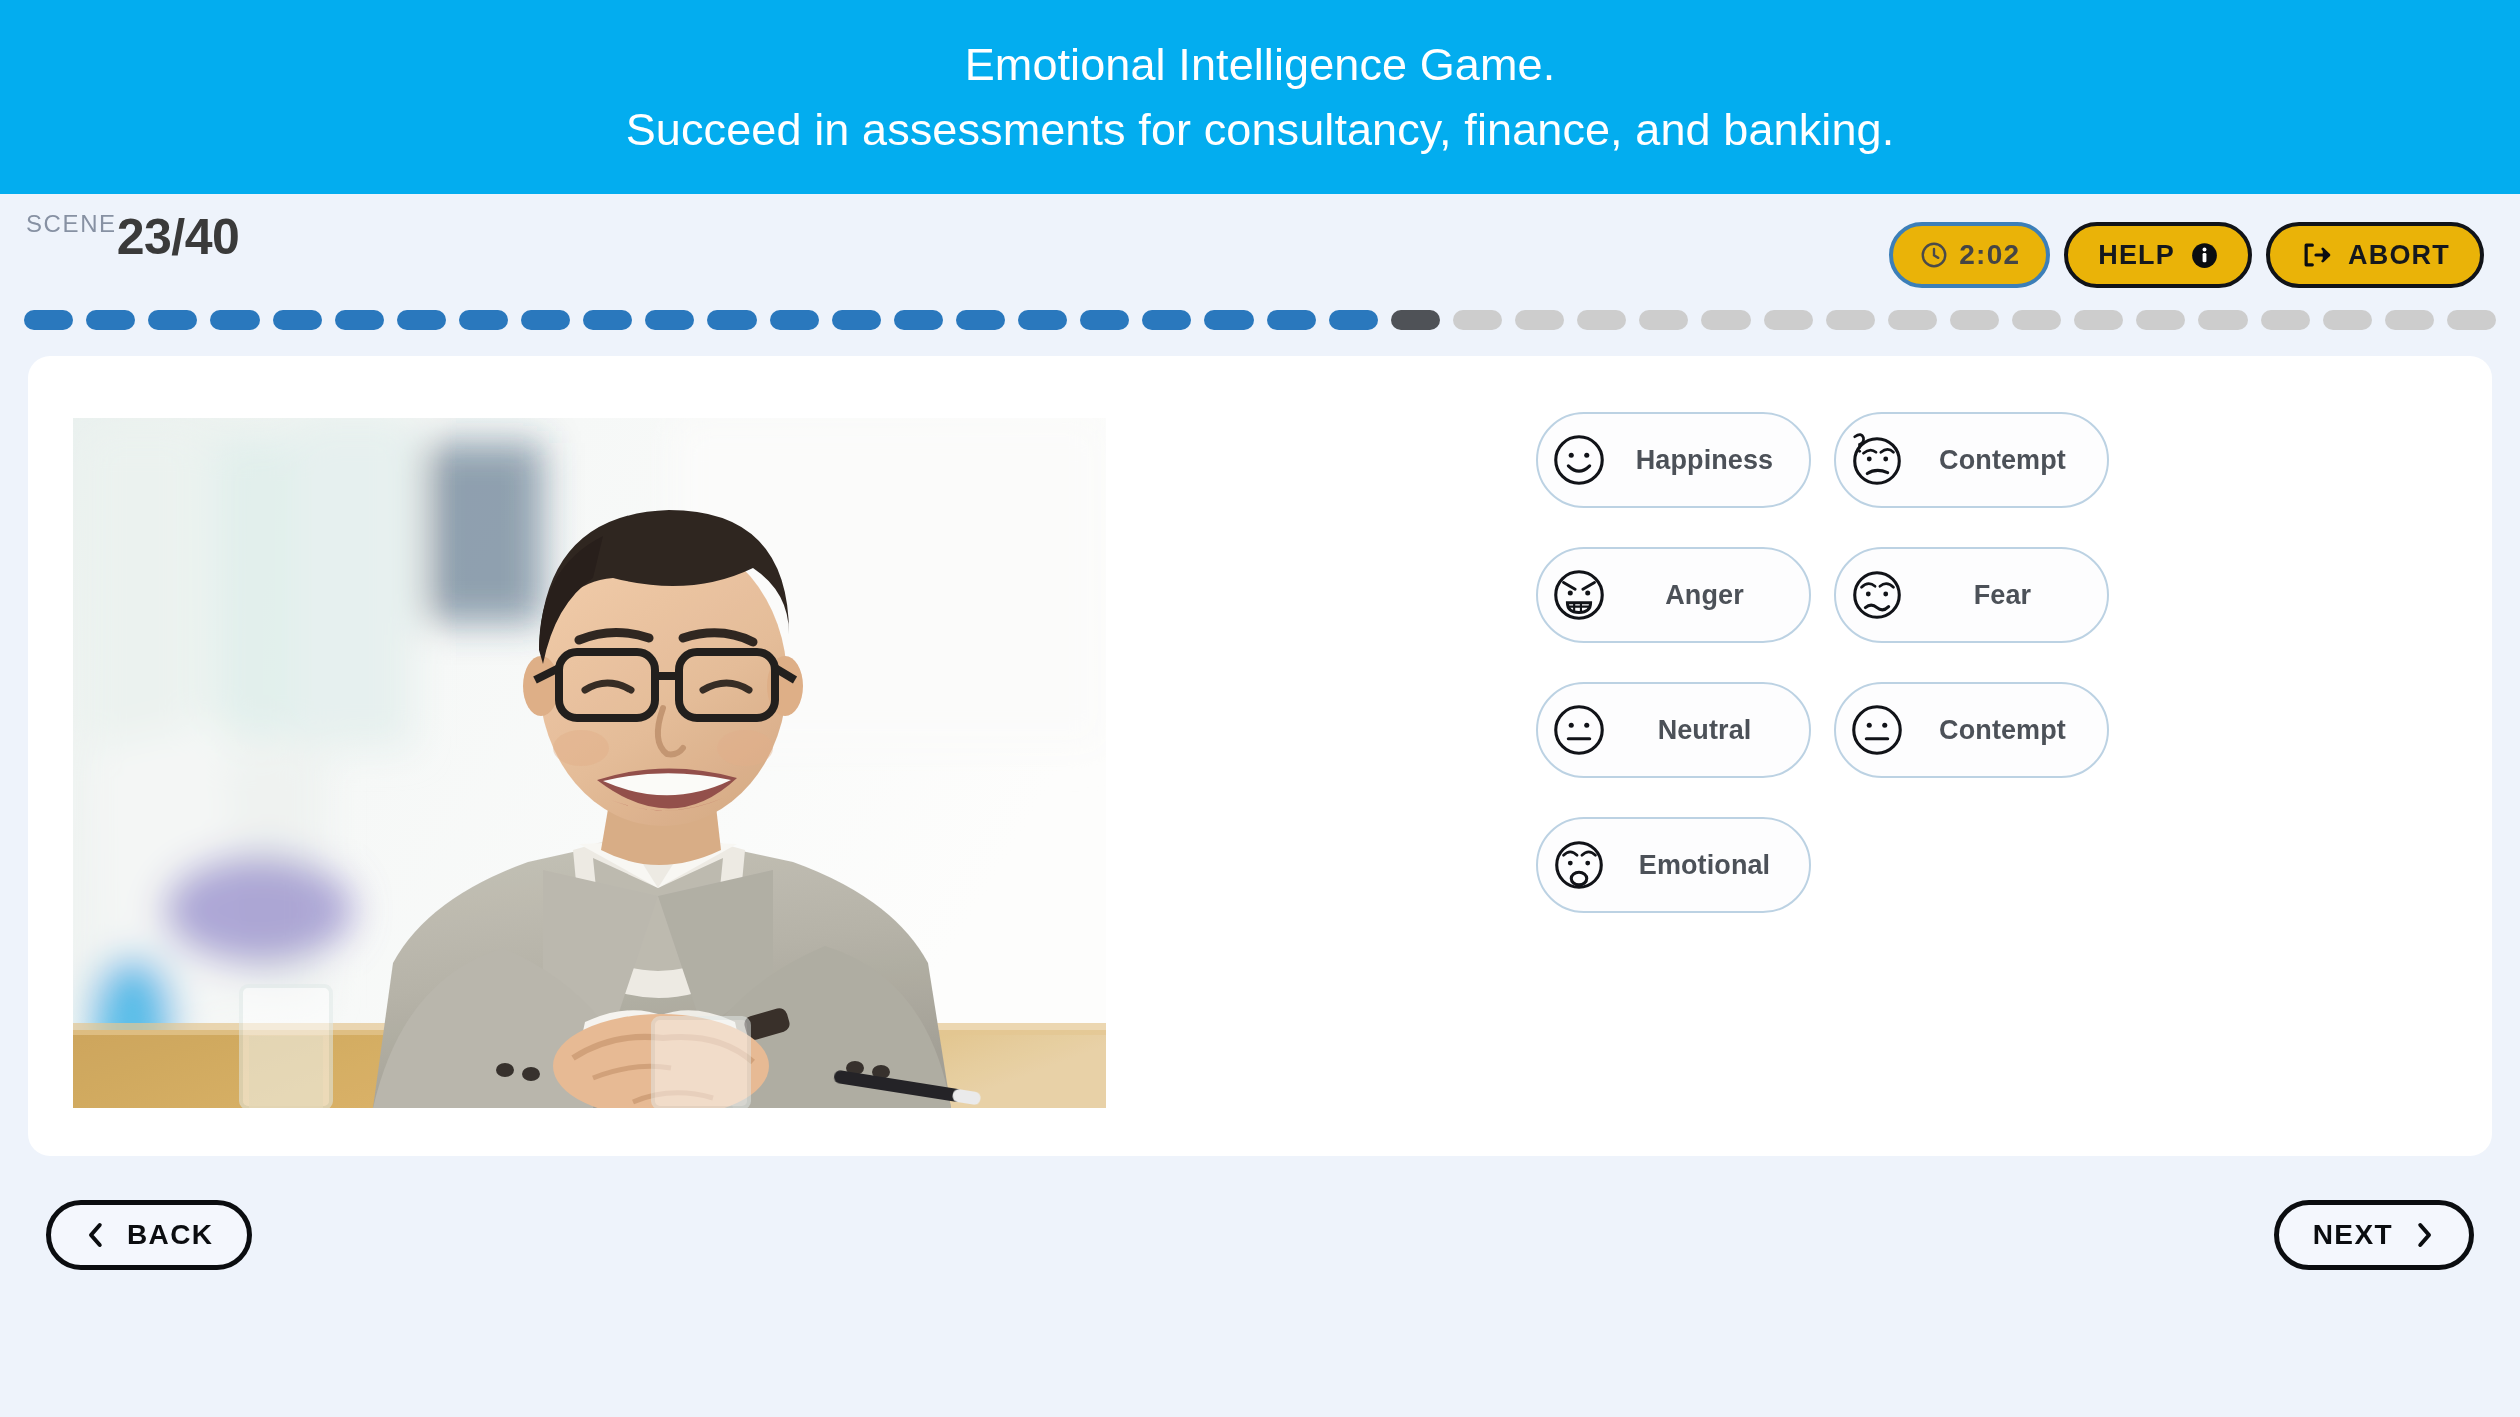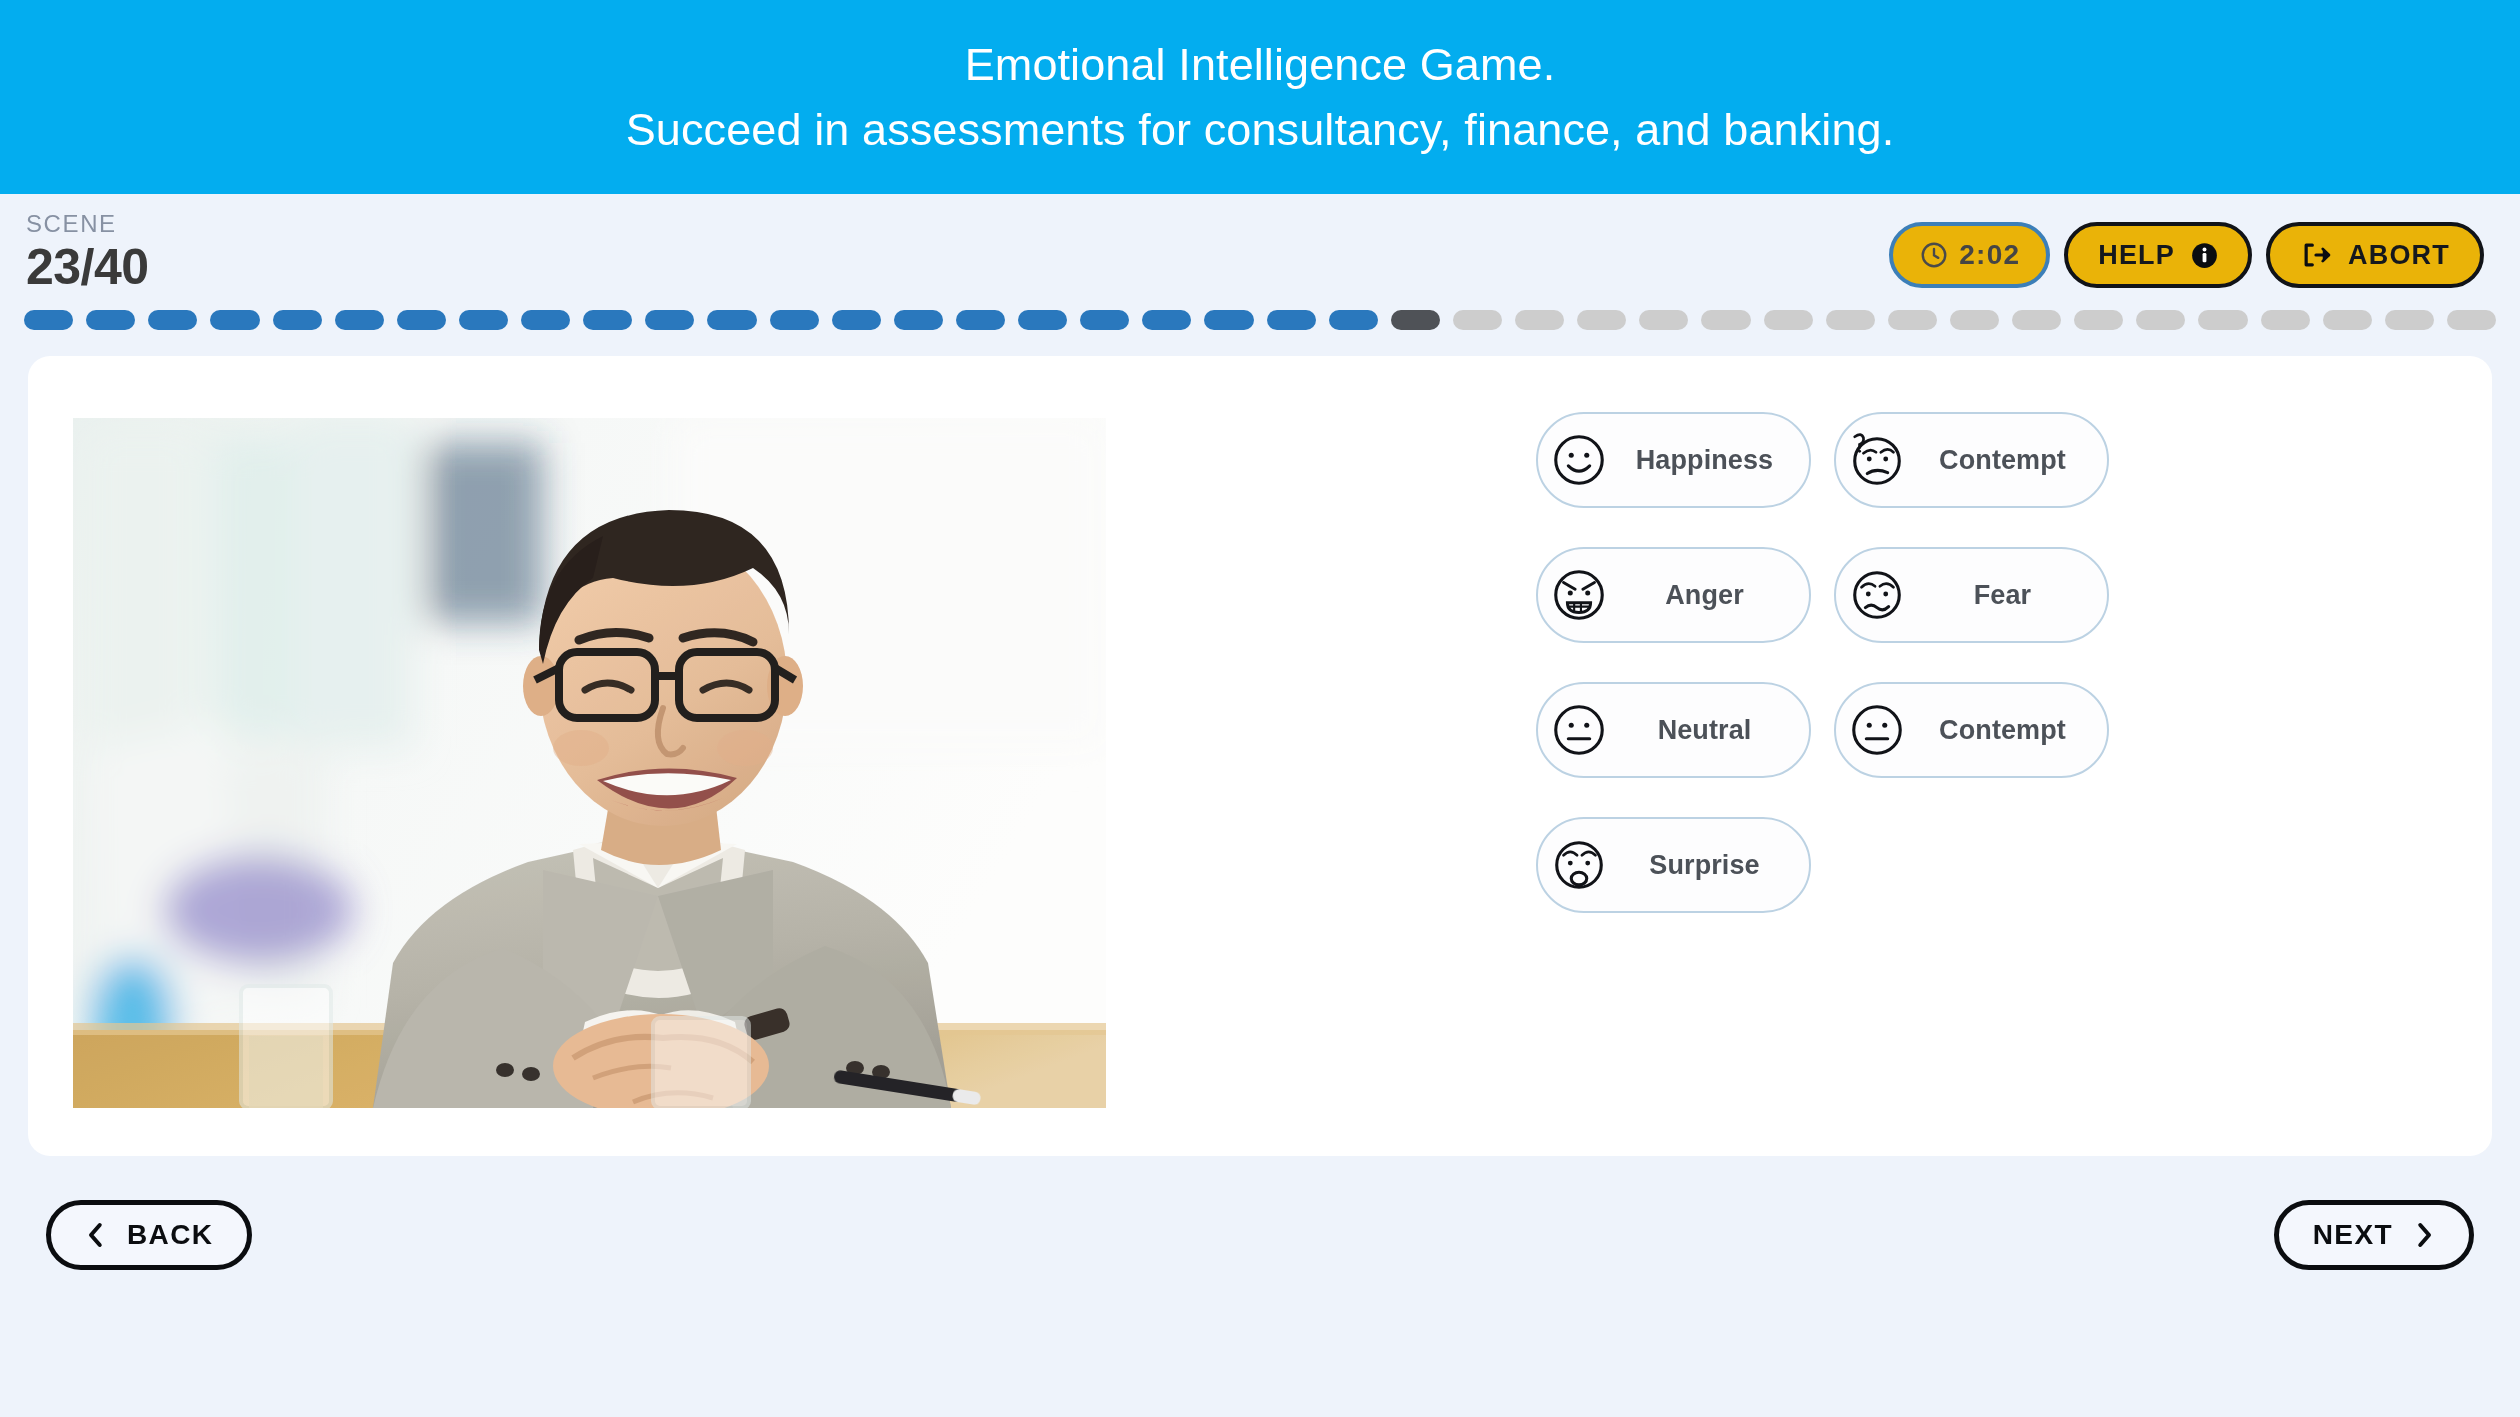--- a/index.html
+++ b/index.html
@@ -38,21 +38,21 @@
   
   #top-bar {
     position: relative;
     height: 110px;
     padding: 18px 36px 0 26px;
     display: flex;
     align-items: flex-start;
     justify-content: space-between;
   }
 
-  #scene-counter { display: flex; flex-direction: column; line-height: 1; justify-content: center; }
+  #scene-counter { display: flex; flex-direction: row; line-height: 1; justify-content: center; }
   .scene-label {
     font-size: 24px;
     font-weight: 400;
     letter-spacing: 1.6px;
     color: #8791a3;
     margin-bottom: 6px;
   }
   .scene-value {
     font-size: 50px;
     font-weight: 700;
@@ -509,21 +509,21 @@
       <span class="face">
         <svg viewBox="0 0 64 64" fill="none" stroke="#111318" stroke-width="3.2">
           <circle cx="32" cy="32" r="23"></circle>
           <path d="M16 22 Q23 15 30 22" stroke-linecap="round" stroke-width="2.8"></path>
           <path d="M35 22 Q42 15 49 22" stroke-linecap="round" stroke-width="2.8"></path>
           <circle cx="23" cy="30" r="2.5" fill="#111318" stroke="none"></circle>
           <circle cx="41" cy="30" r="2.5" fill="#111318" stroke="none"></circle>
           <ellipse cx="32" cy="46" rx="8" ry="6.5"></ellipse>
         </svg>
       </span>
-      <span class="emo-label">Surprise</span>
+      <span class="emo-label">Emotional</span>
     </button>
 
   </div>
 </main>
 
 <nav id="footer-nav">
 
   <button class="nav-btn" id="back-button">
     <span class="icon">
       <svg width="22" height="30" viewBox="0 0 16 24" fill="none" stroke="#0b0d10" stroke-width="3.2" stroke-linecap="round" stroke-linejoin="round">

